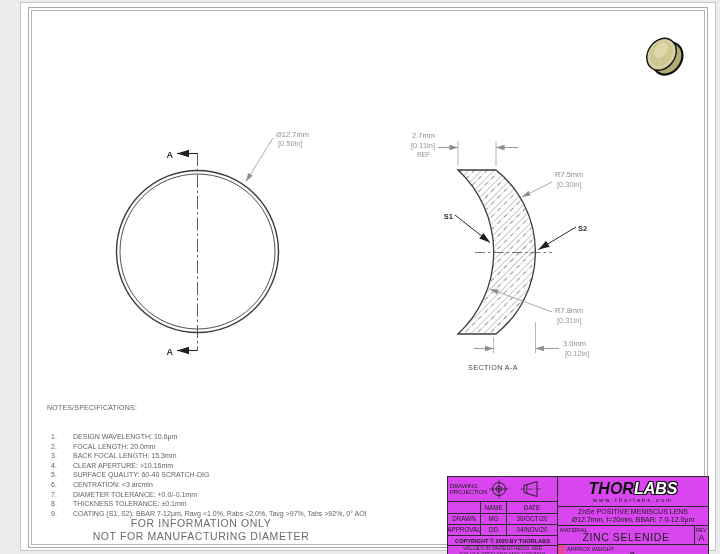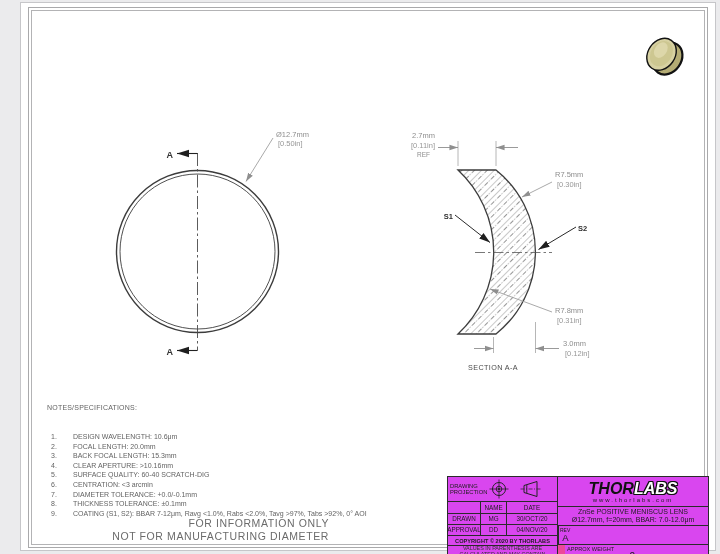--- a/index.html
+++ b/index.html
@@ -26,21 +26,21 @@
   svg text{font-family:"Liberation Sans", sans-serif;}
 
   
   .notes{position:absolute;left:26px;top:401px;width:400px;color:#636363;}
   .notes-heading{font-size:7px;letter-spacing:.2px;}
   .notes-items{position:absolute;left:4px;top:28px;width:396px;}
   .note-row{display:flex;font-size:7px;line-height:9.6px;white-space:nowrap;}
   .note-num{width:22px;flex:0 0 22px;}
   
   .disclaimer{
-    position:absolute;left:28px;top:514px;width:280px;text-align:right;
+    position:absolute;left:40px;top:514px;width:280px;text-align:center;
     color:#6b6b6b;font-size:10.5px;line-height:12.5px;letter-spacing:.6px;
   }
   
   .tb{
     position:absolute;left:426px;top:457px;width:262px;height:88px;
     border:1px solid #2b2b2b;box-sizing:border-box;display:flex;
     color:#1d1d1d;background:#d946ef;margin-top:16px;
   }
   .tb *{box-sizing:border-box;}
   .tb-left{width:109px;flex:0 0 109px;display:flex;flex-direction:column;}
@@ -249,20 +249,24 @@
       <div class="tb-right">
         <div class="tb-row logo-row">
           <div class="logo-line"><span class="logo-thor">THOR</span><span class="logo-labs">LABS</span></div>
           <div class="website">www.thorlabs.com</div>
         </div>
         <div class="tb-row desc-row">
           <div class="desc1">ZnSe POSITIVE MENISCUS LENS</div>
           <div class="desc2">Ø12.7mm, f=20mm, BBAR: 7.0-12.0μm</div>
         </div>
         <div class="tb-row mat-row">
+          <div class="mat-main">
+            <div class="tiny-label">MATERIAL</div>
+            <div class="big-val">ZINC SELENIDE</div>
+          </div>
           <div class="rev-box">
             <div class="rev-label">REV</div>
             <div class="rev-val">A</div>
           </div>
         </div>
         <div class="tb-row item-row">
           <div class="weight-box">
             <div class="tiny-label">APPROX WEIGHT</div>
             <div class="mid-val">2 g</div>
           </div>

